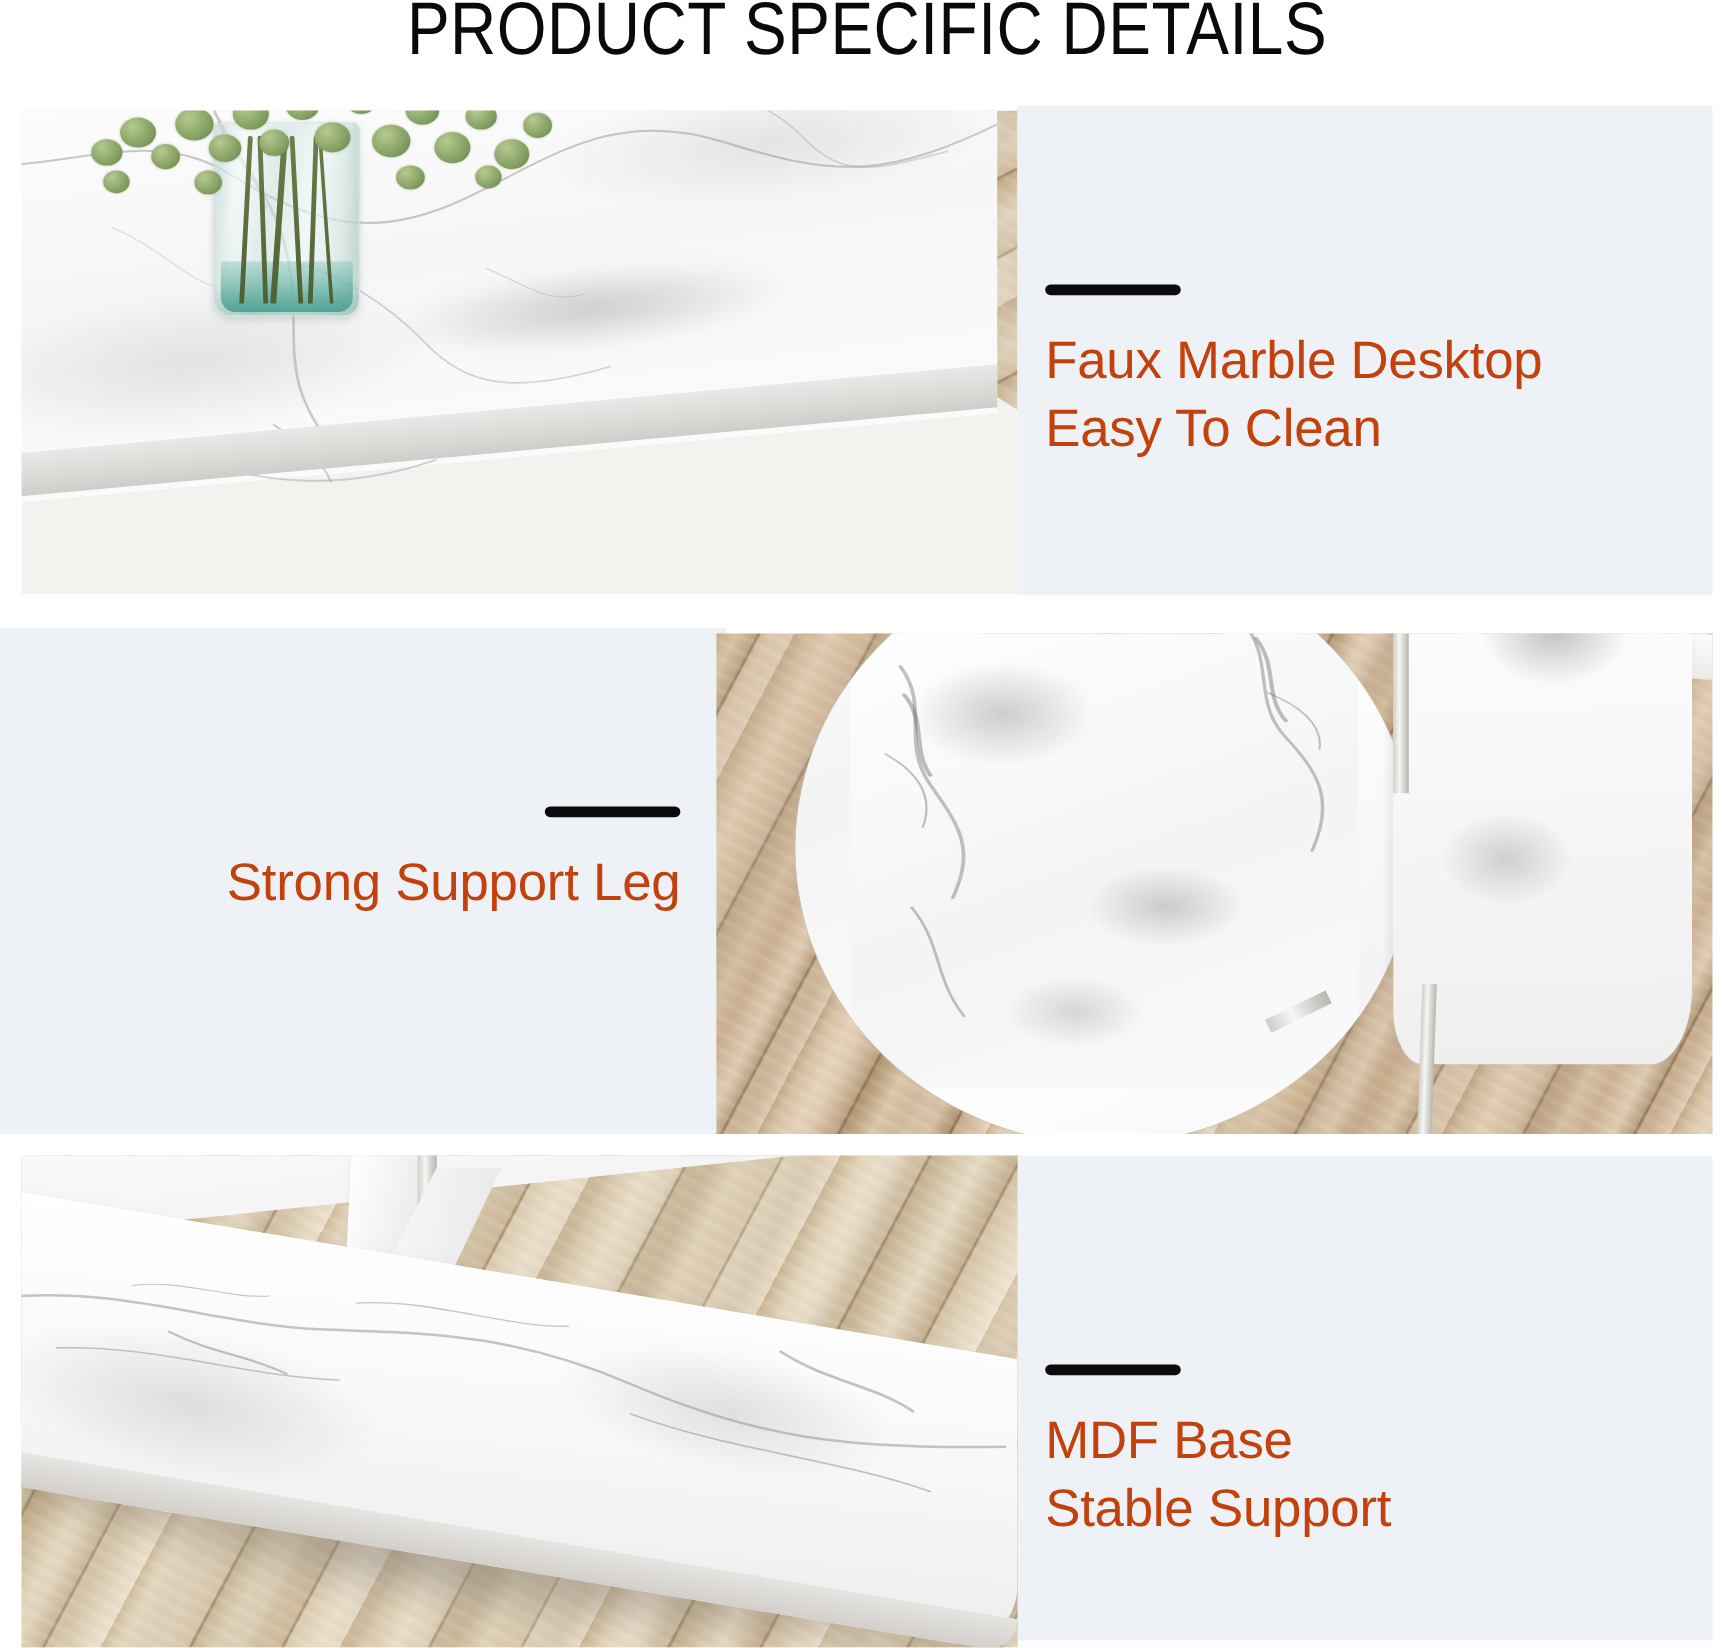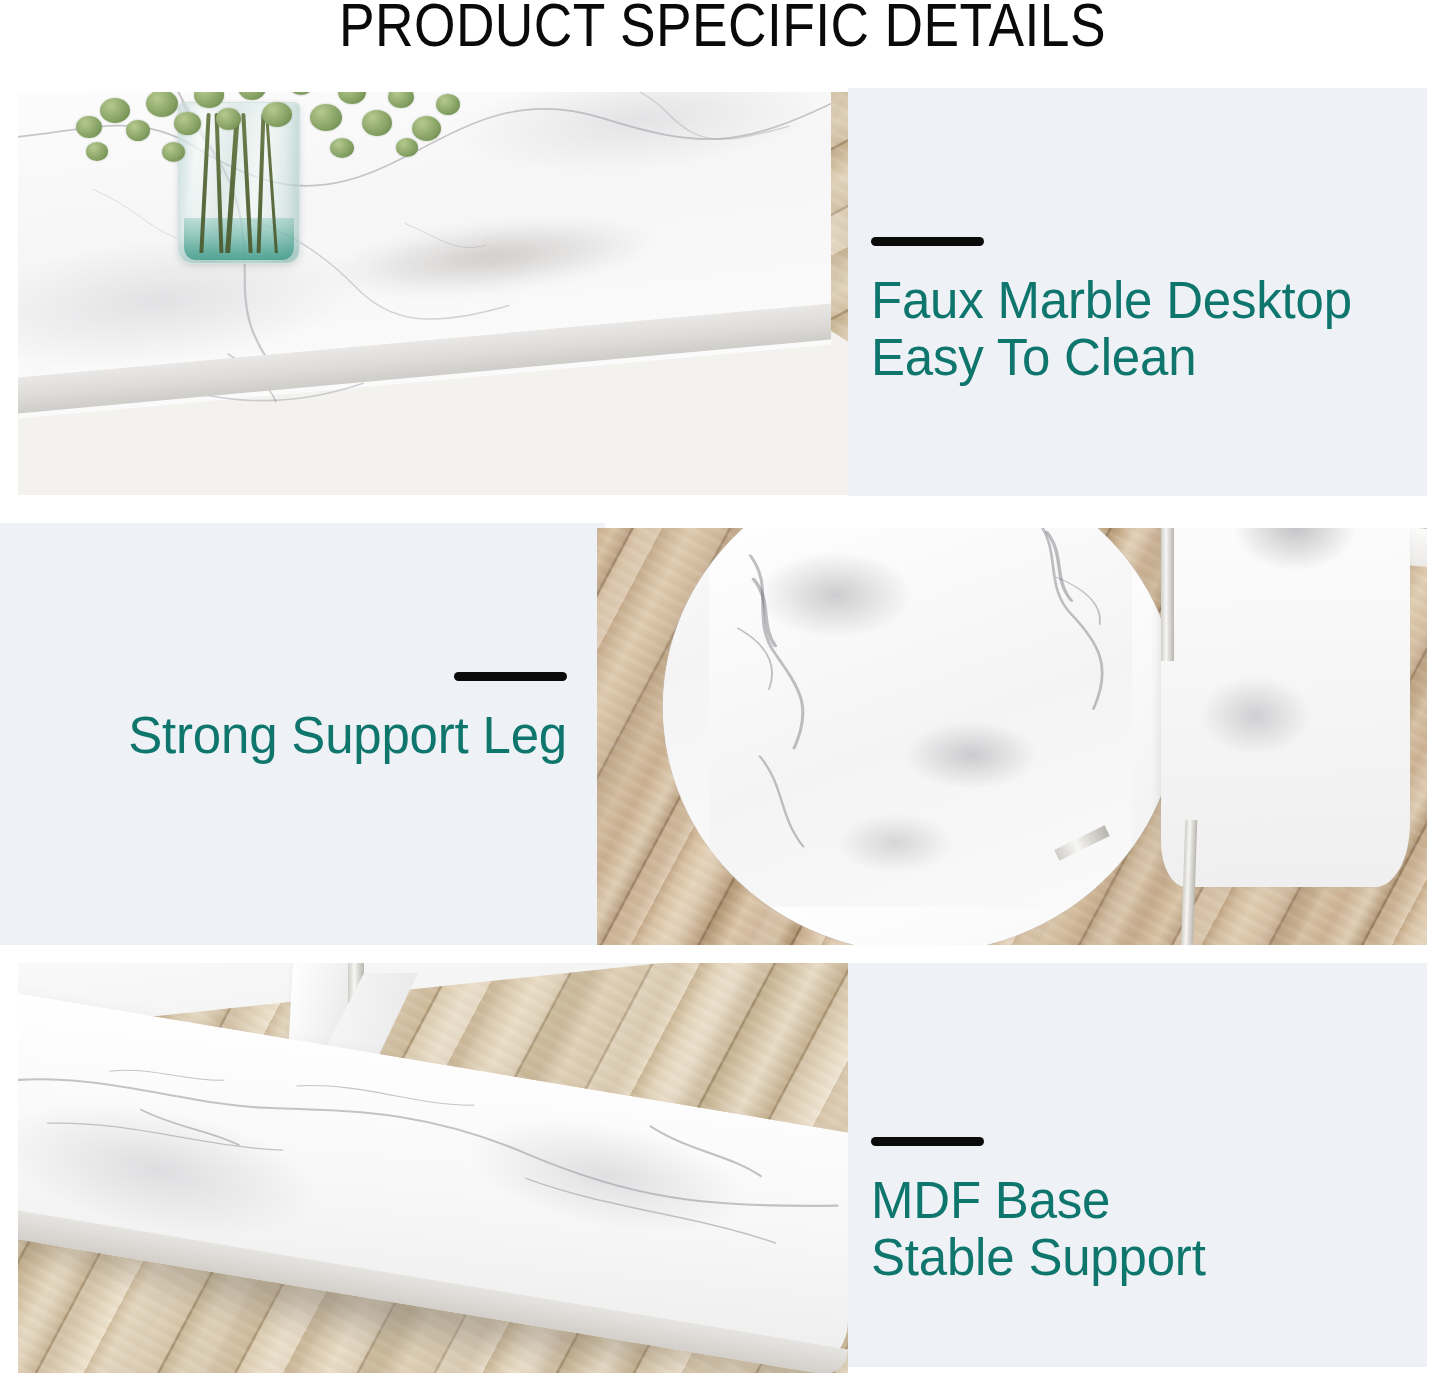--- a/index.html
+++ b/index.html
@@ -44,23 +44,23 @@
   .caption-block {
     position: absolute;
   }
   .rule {
     height: 9px;
     border-radius: 5px;
     background: #0b0b0b;
   }
   .caption-text {
     margin-top: 26px;
-    font-size: 51px;
+    font-size: 44px;
     line-height: 57px;
-    color: #0f766e;
+    color: #c2410c;
     font-weight: 400;
     letter-spacing: -0.2px;
     white-space: pre-line;
   }
   .caption-right { text-align: right; }
   .caption-right .rule { margin-left: auto; }
 
   
   .photo {
     position: absolute;

